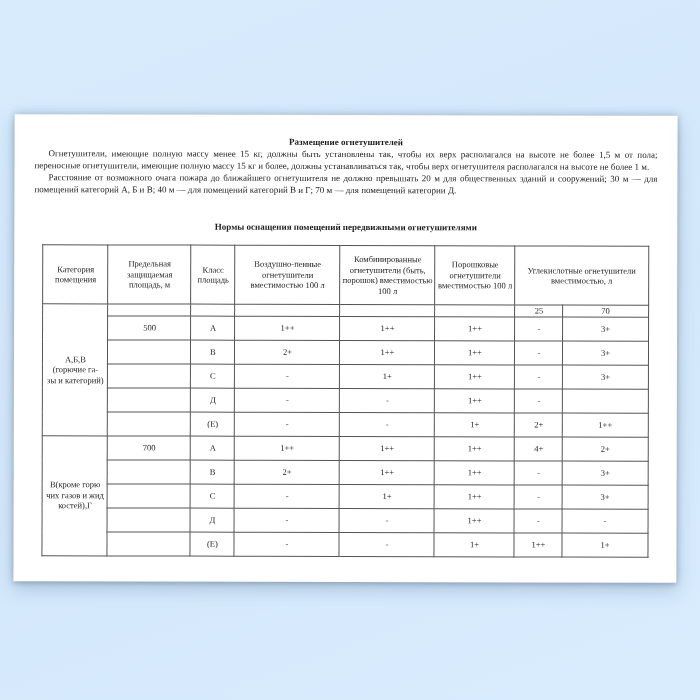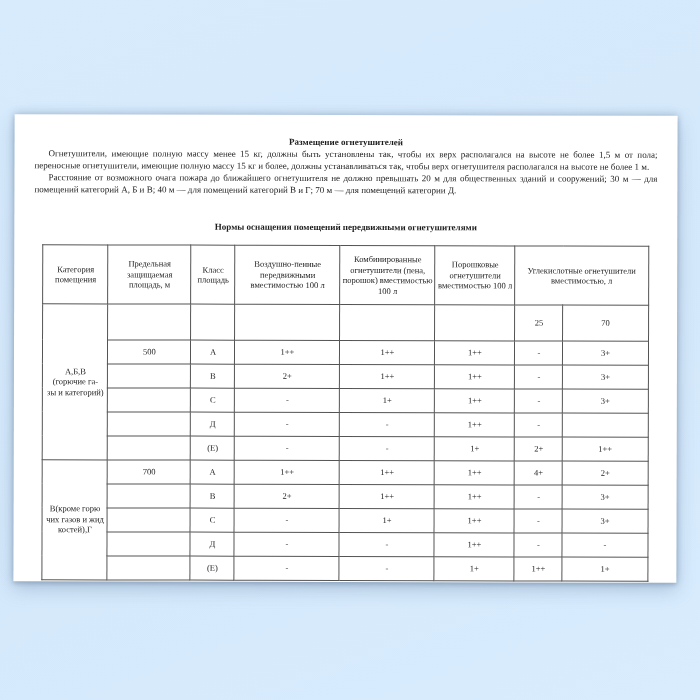--- a/index.html
+++ b/index.html
@@ -62,21 +62,21 @@
     font-size: 8.5px;
     line-height: 10.5px;
     font-weight: normal;
     text-align: center;
     vertical-align: middle;
     padding: 1px 2px;
     overflow: hidden;
     color: #1c1c1c;
   }
   tr.head-row th { height: 56px; }
-  tr.sub-row td { height: 9px; padding: 12px 2px; }
+  tr.sub-row td { height: 9px; padding: 0 2px; }
   tr.data-row td { height: 21px; }
   td.cat-cell { white-space: pre-line; }
   td.area-cell { vertical-align: top; padding-top: 2px; }
 </style>
 </head>
 <body>
 
 <div class="page">
 
   <p class="doc-title">Размещение огнетушителей</p>
@@ -96,22 +96,22 @@
         <col style="width:80px">
         <col style="width:48px">
         <col style="width:85px">
     </colgroup>
 
     <tbody>
         <tr class="head-row">
       <th>Категория помещения</th>
       <th>Предельная защищаемая площадь, м</th>
       <th>Класс площадь</th>
-      <th>Воздушно-пенные передвижными вместимостью 100 л</th>
-      <th>Комбинированные огнетушители (пена, порошок) вместимостью 100 л</th>
+      <th>Воздушно-пенные огнетушители вместимостью 100 л</th>
+      <th>Комбинированные огнетушители (быть, порошок) вместимостью 100 л</th>
       <th>Порошковые огнетушители вместимостью 100 л</th>
       <th colspan="2">Углекислотные огнетушители вместимостью, л</th>
     </tr>
 
     <tr class="sub-row">
       <td rowspan="6" class="cat-cell">А,Б,В
 (горючие га-
 зы и категорий)</td>
       <td></td>
       <td></td>

